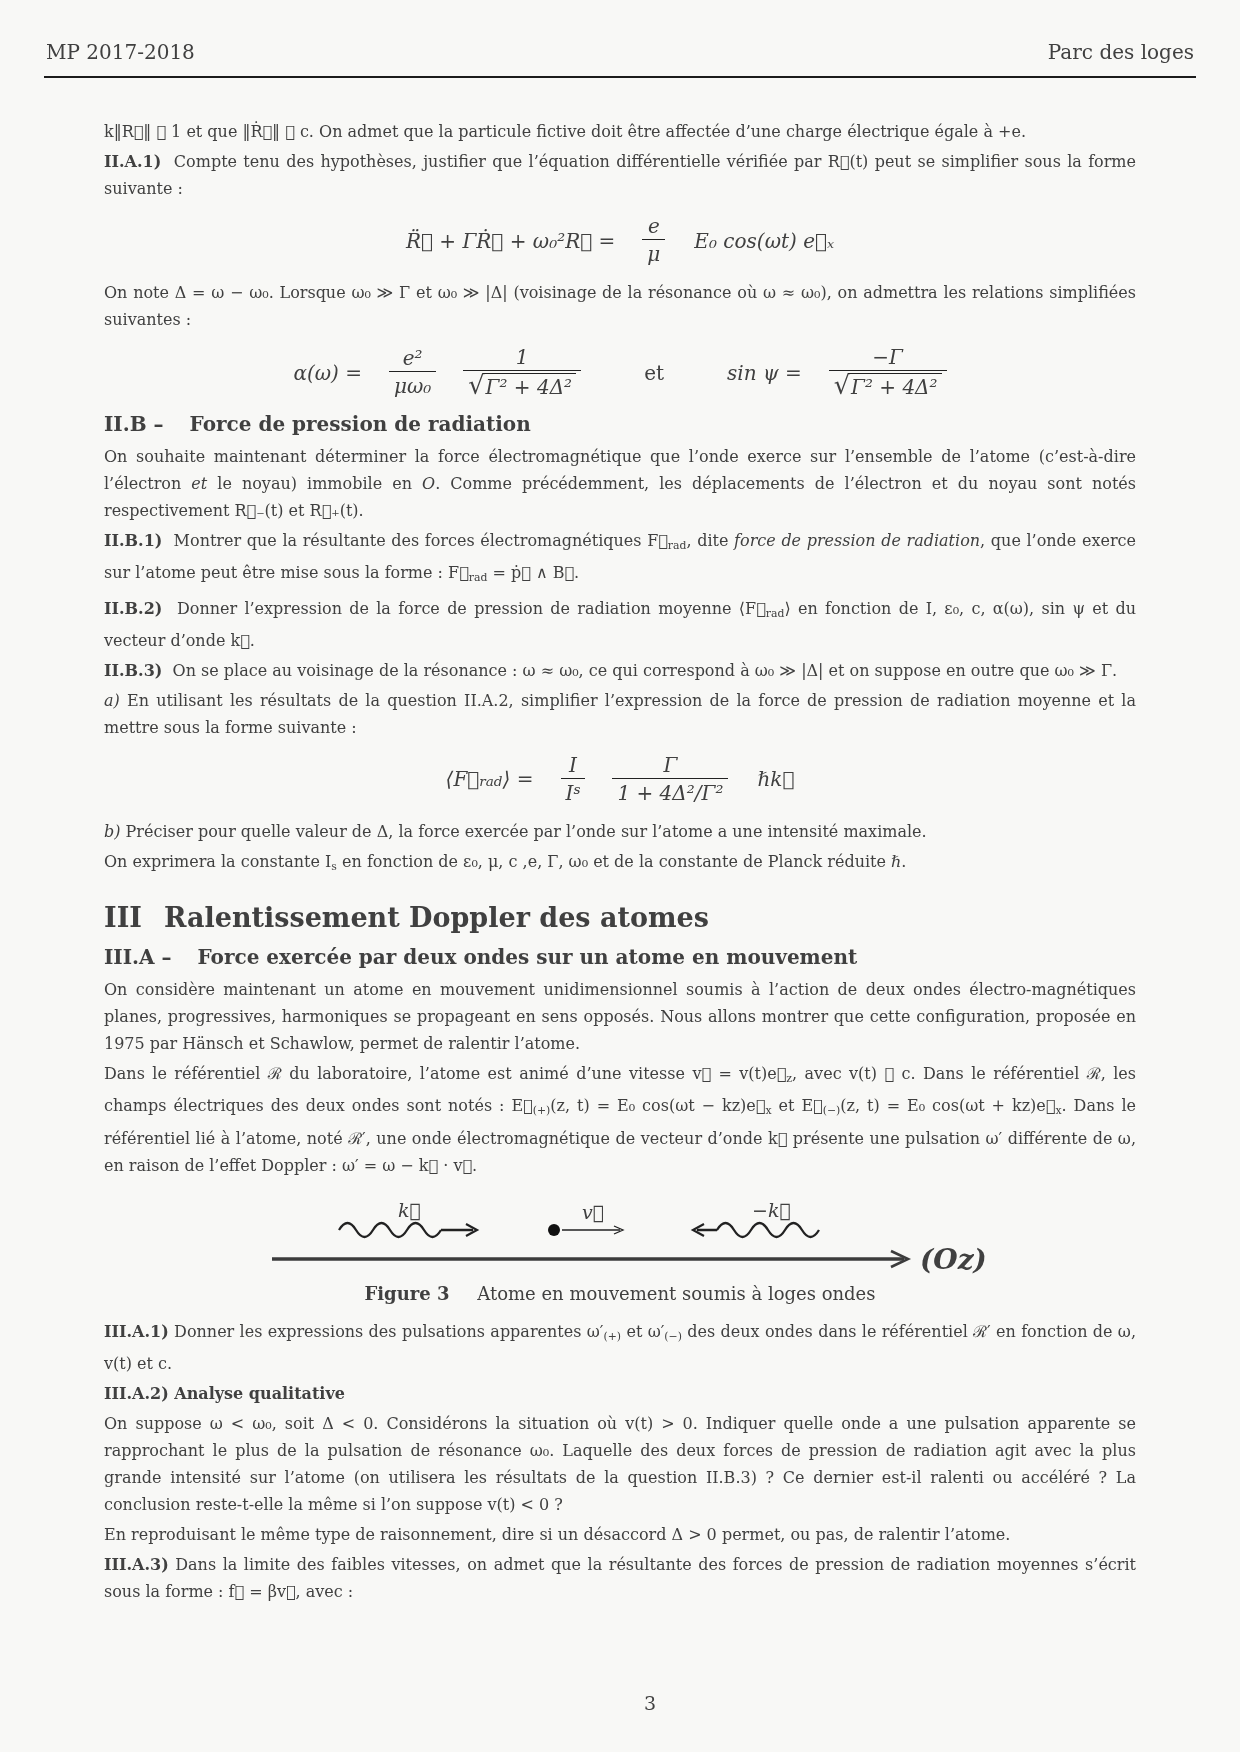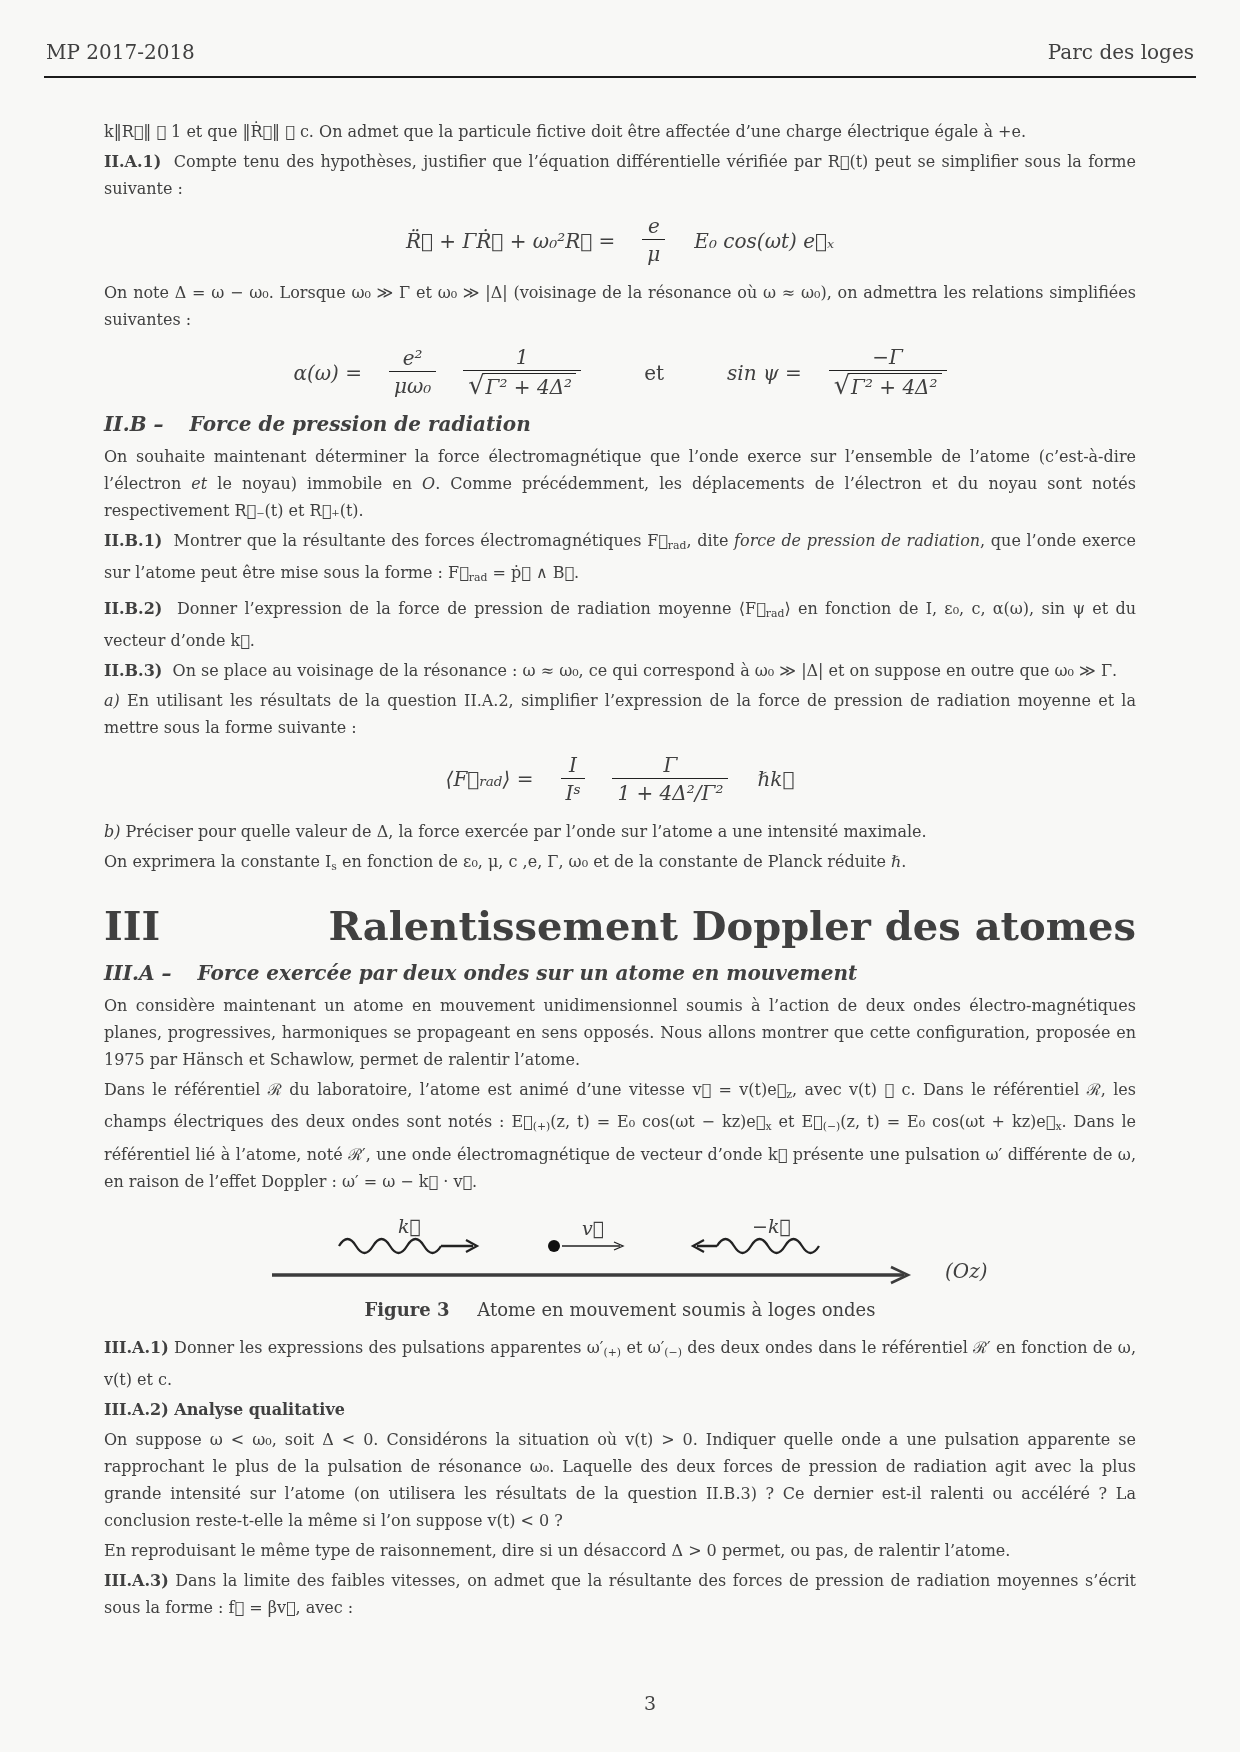--- a/index.html
+++ b/index.html
@@ -26,28 +26,27 @@
     margin:0 0 3px;
     font-size:16px;line-height:27px;
     text-align:justify;
   }
   .r-b{font-weight:700;}
   .r-i{font-style:italic;}
   .r-sub{font-size:0.68em;vertical-align:-0.3em;}
   
   .sec-sub{
     display:flex;gap:26px;align-items:baseline;
-    font-size:20px;font-weight:700;font-style:italic;
+    font-size:20px;font-weight:700;
     margin:12px 0 7px;
   }
   .sec-big{
     display:flex;gap:22px;align-items:baseline;
-    font-size:40px;font-weight:700;
+    font-size:27px;font-weight:700;
     margin:22px 0 12px;
-    justify-content:space-between;
   }
   
   .eq{
     display:flex;justify-content:center;align-items:center;
     gap:27px;margin:12px 0;
     font-size:20px;font-style:italic;
   }
   .frac{display:inline-flex;flex-direction:column;align-items:center;line-height:1.25;}
   .frac .num{padding:0 5px;}
   .frac .den{border-top:1.6px solid #222;padding:2px 5px 0;display:inline-flex;align-items:flex-start;}
@@ -55,21 +54,21 @@
   .radicand{border-top:1.6px solid #222;padding:1px 4px 0 3px;}
   .eq .sep{margin:0 36px;font-style:normal;}
   .eq .rhs{margin-left:2px;}
   .lhs-group{display:inline-flex;align-items:baseline;}
   
   .figure{width:700px;margin:24px auto 4px;position:relative;height:76px;}
   .fig-label{position:absolute;font-size:19px;font-style:italic;}
   .fig-label.lk{left:128px;top:-4px;}
   .fig-label.lv{left:312px;top:-2px;}
   .fig-label.lmk{left:482px;top:-4px;}
-  .fig-label.loz{left:675px;top:40px;font-size:20px;}
+  .fig-label.loz{left:650px;top:40px;font-size:28px;font-weight:bold;}
   .fig-caption{text-align:center;font-size:18px;margin:2px 0 14px;}
   .fig-caption .cap-label{font-weight:700;}
   .fig-caption .cap-text{margin-left:22px;}
   
   .page-number{
     position:absolute;left:644px;bottom:38px;
     font-size:19px;
   }
 </style>
 </head>

